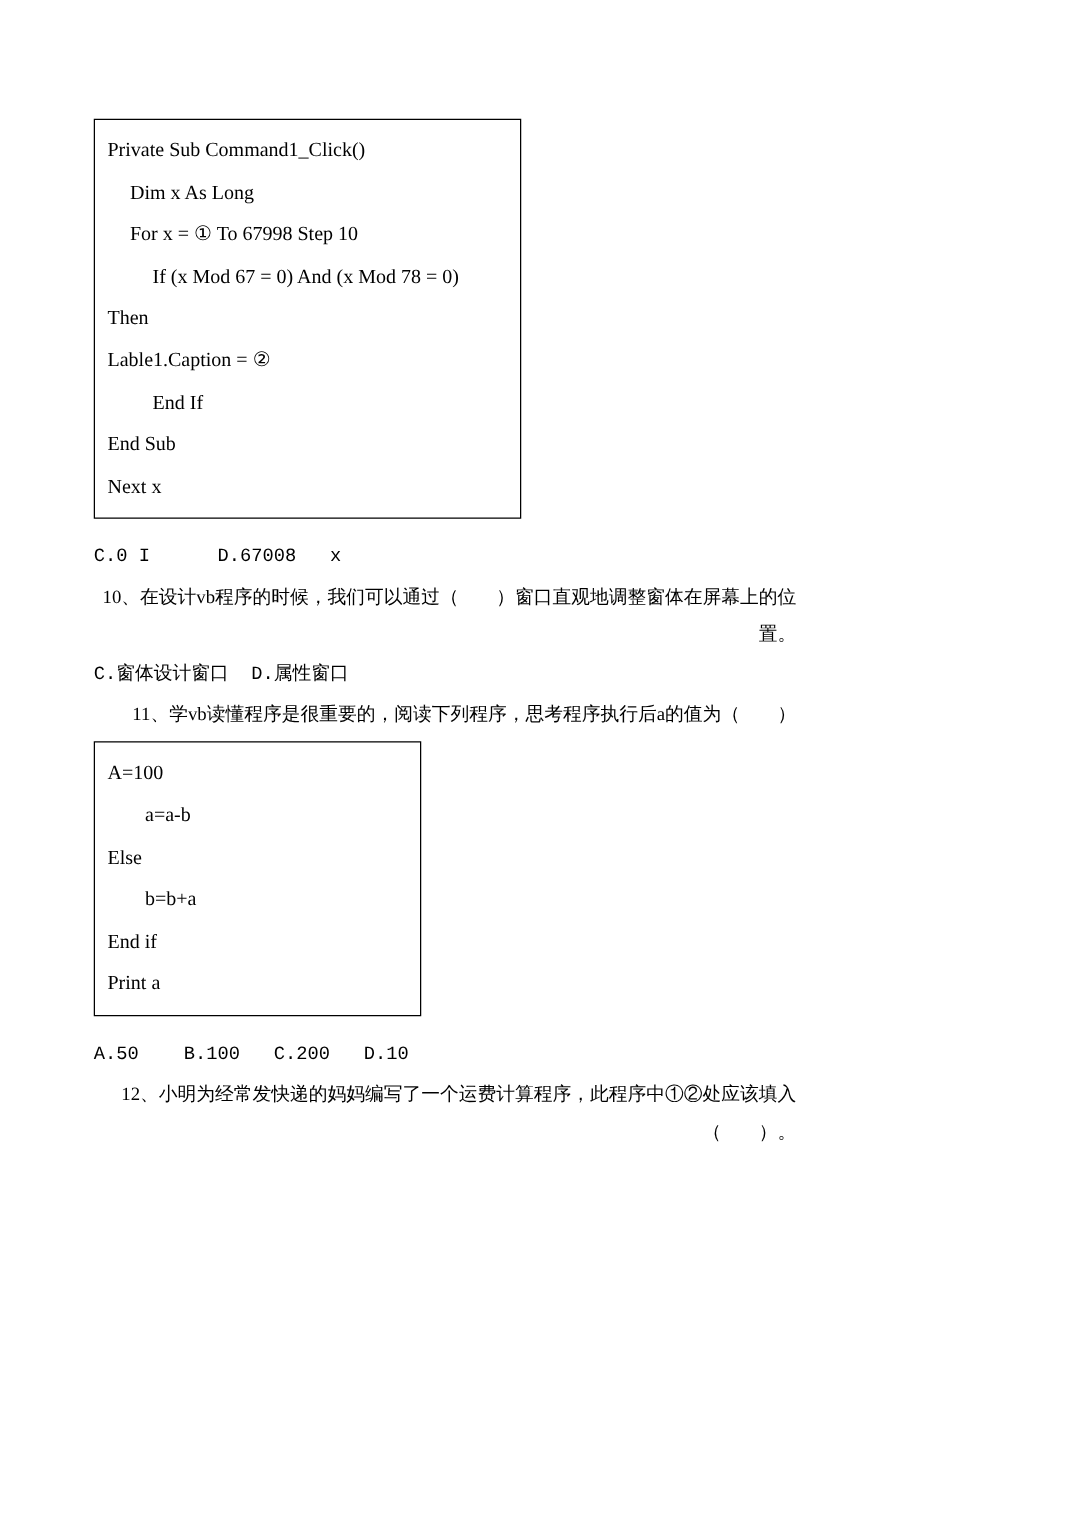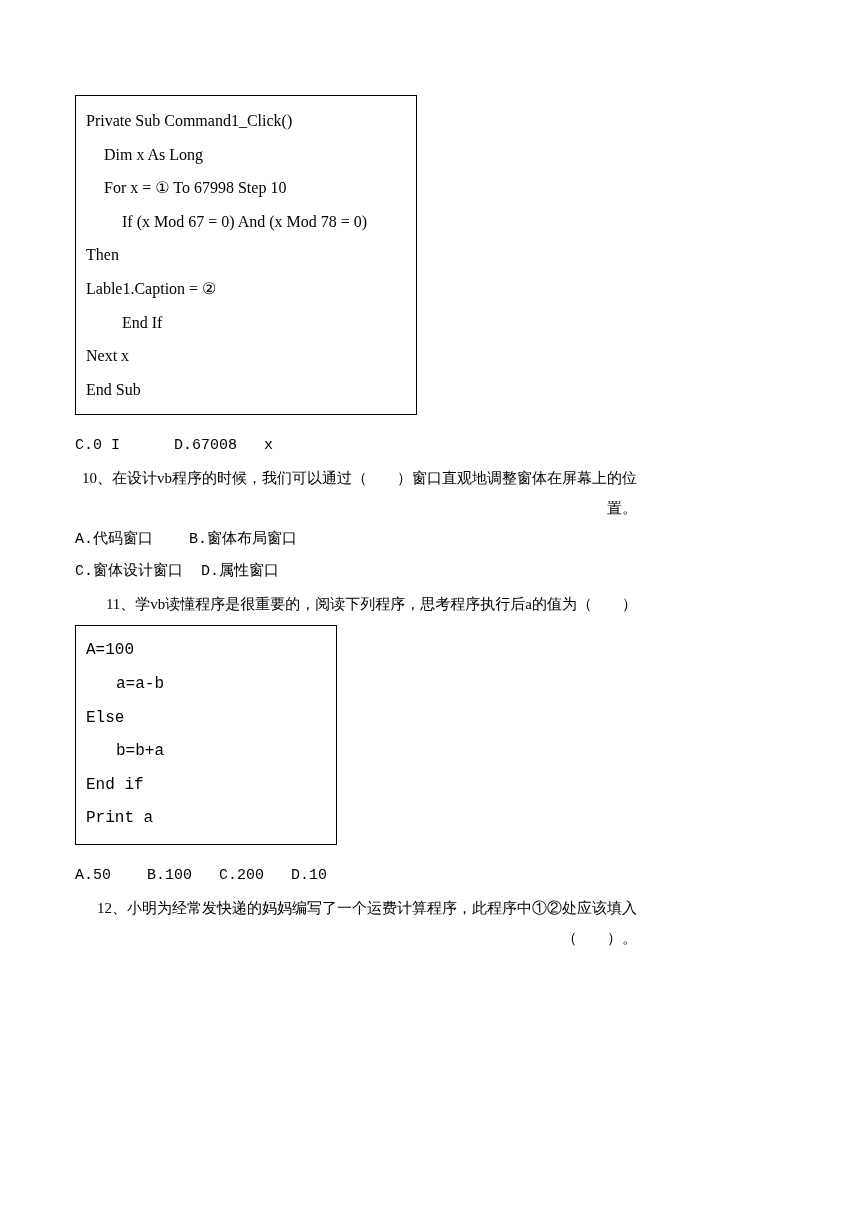--- a/index.html
+++ b/index.html
@@ -24,21 +24,20 @@
     font-size: 16px;
     line-height: 2.1;
     margin-bottom: 16px;
   }
   .code-box.first {
     width: 320px;
   }
   .code-box.second {
     width: 240px;
     margin-top: 6px;
-    font-family: Liberation Mono, monospace;
   }
   .answer-line {
     font-family: "SimSun", "Courier New", monospace;
     font-size: 15px;
     line-height: 2.0;
     margin: 2px 0;
   }
   .question-text {
     font-family: "SimSun", serif;
     font-size: 15px;
@@ -57,28 +56,27 @@
 <div class="page">
 
   <div class="code-box first">
     <div>Private Sub Command1_Click()</div>
     <div class="indent1">Dim x As Long</div>
     <div class="indent1">For x =  ①  To 67998 Step 10</div>
     <div class="indent2">If (x Mod 67 = 0) And (x Mod 78 = 0)</div>
     <div>Then</div>
     <div>Lable1.Caption =    ②</div>
     <div class="indent2">End If</div>
+    <div>End Sub</div>
     <div>Next x</div>
-    <div>End Sub</div>
   </div>
 
   <div class="answer-line cl">C.0 I      D.67008   x</div>
 
   <div class="question-text">10、在设计vb程序的时候，我们可以通过（　　）窗口直观地调整窗体在屏幕上的位置。</div>
-  <div class="answer-line cl">A.代码窗口    B.窗体布局窗口</div>
   <div class="answer-line cl">C.窗体设计窗口  D.属性窗口</div>
 
   <div class="question-text">11、学vb读懂程序是很重要的，阅读下列程序，思考程序执行后a的值为（　　）</div>
 
   <div class="code-box second">
     <div>A=100</div>
     <div class="indent3">a=a-b</div>
     <div>Else</div>
     <div class="indent3">b=b+a</div>
     <div> End if</div>

